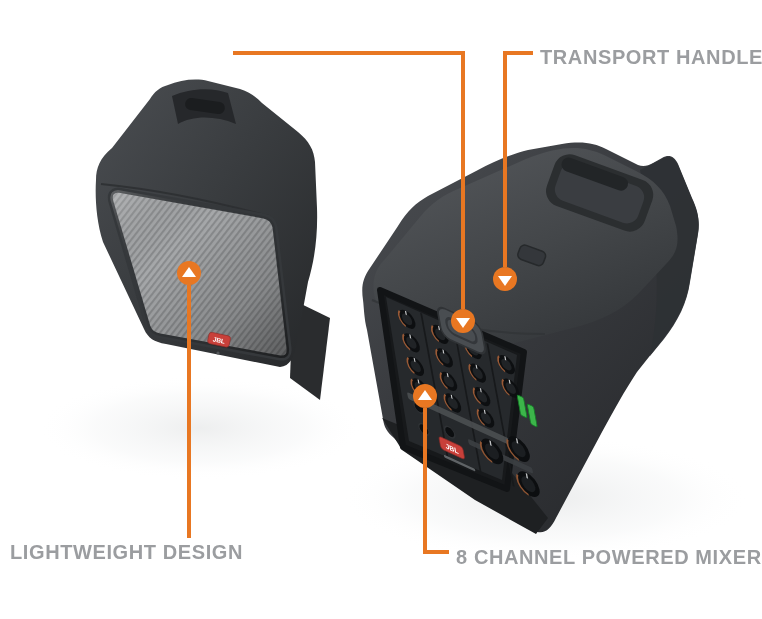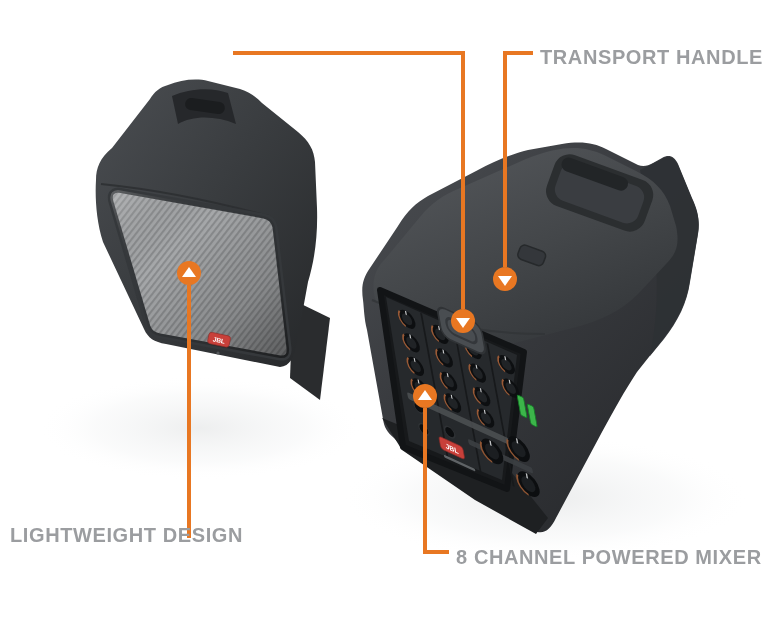--- a/index.html
+++ b/index.html
@@ -226,16 +226,16 @@
     <div class="tri-down"></div>
   </div>
   <div class="marker" style="left:177px;top:261px;">
     <div class="tri-up"></div>
   </div>
   <div class="marker" style="left:413px;top:384px;">
     <div class="tri-up"></div>
   </div>
 
   <div class="label" style="left:540px;top:46px;">TRANSPORT HANDLE</div>
-  <div class="label" style="left:10px;top:524px;">LIGHTWEIGHT DESIGN</div>
+  <div class="label" style="left:10px;top:541px;">LIGHTWEIGHT DESIGN</div>
   <div class="label" style="left:456px;top:546px;">8 CHANNEL POWERED MIXER</div>
 
 </div>
 
 </body></html>

